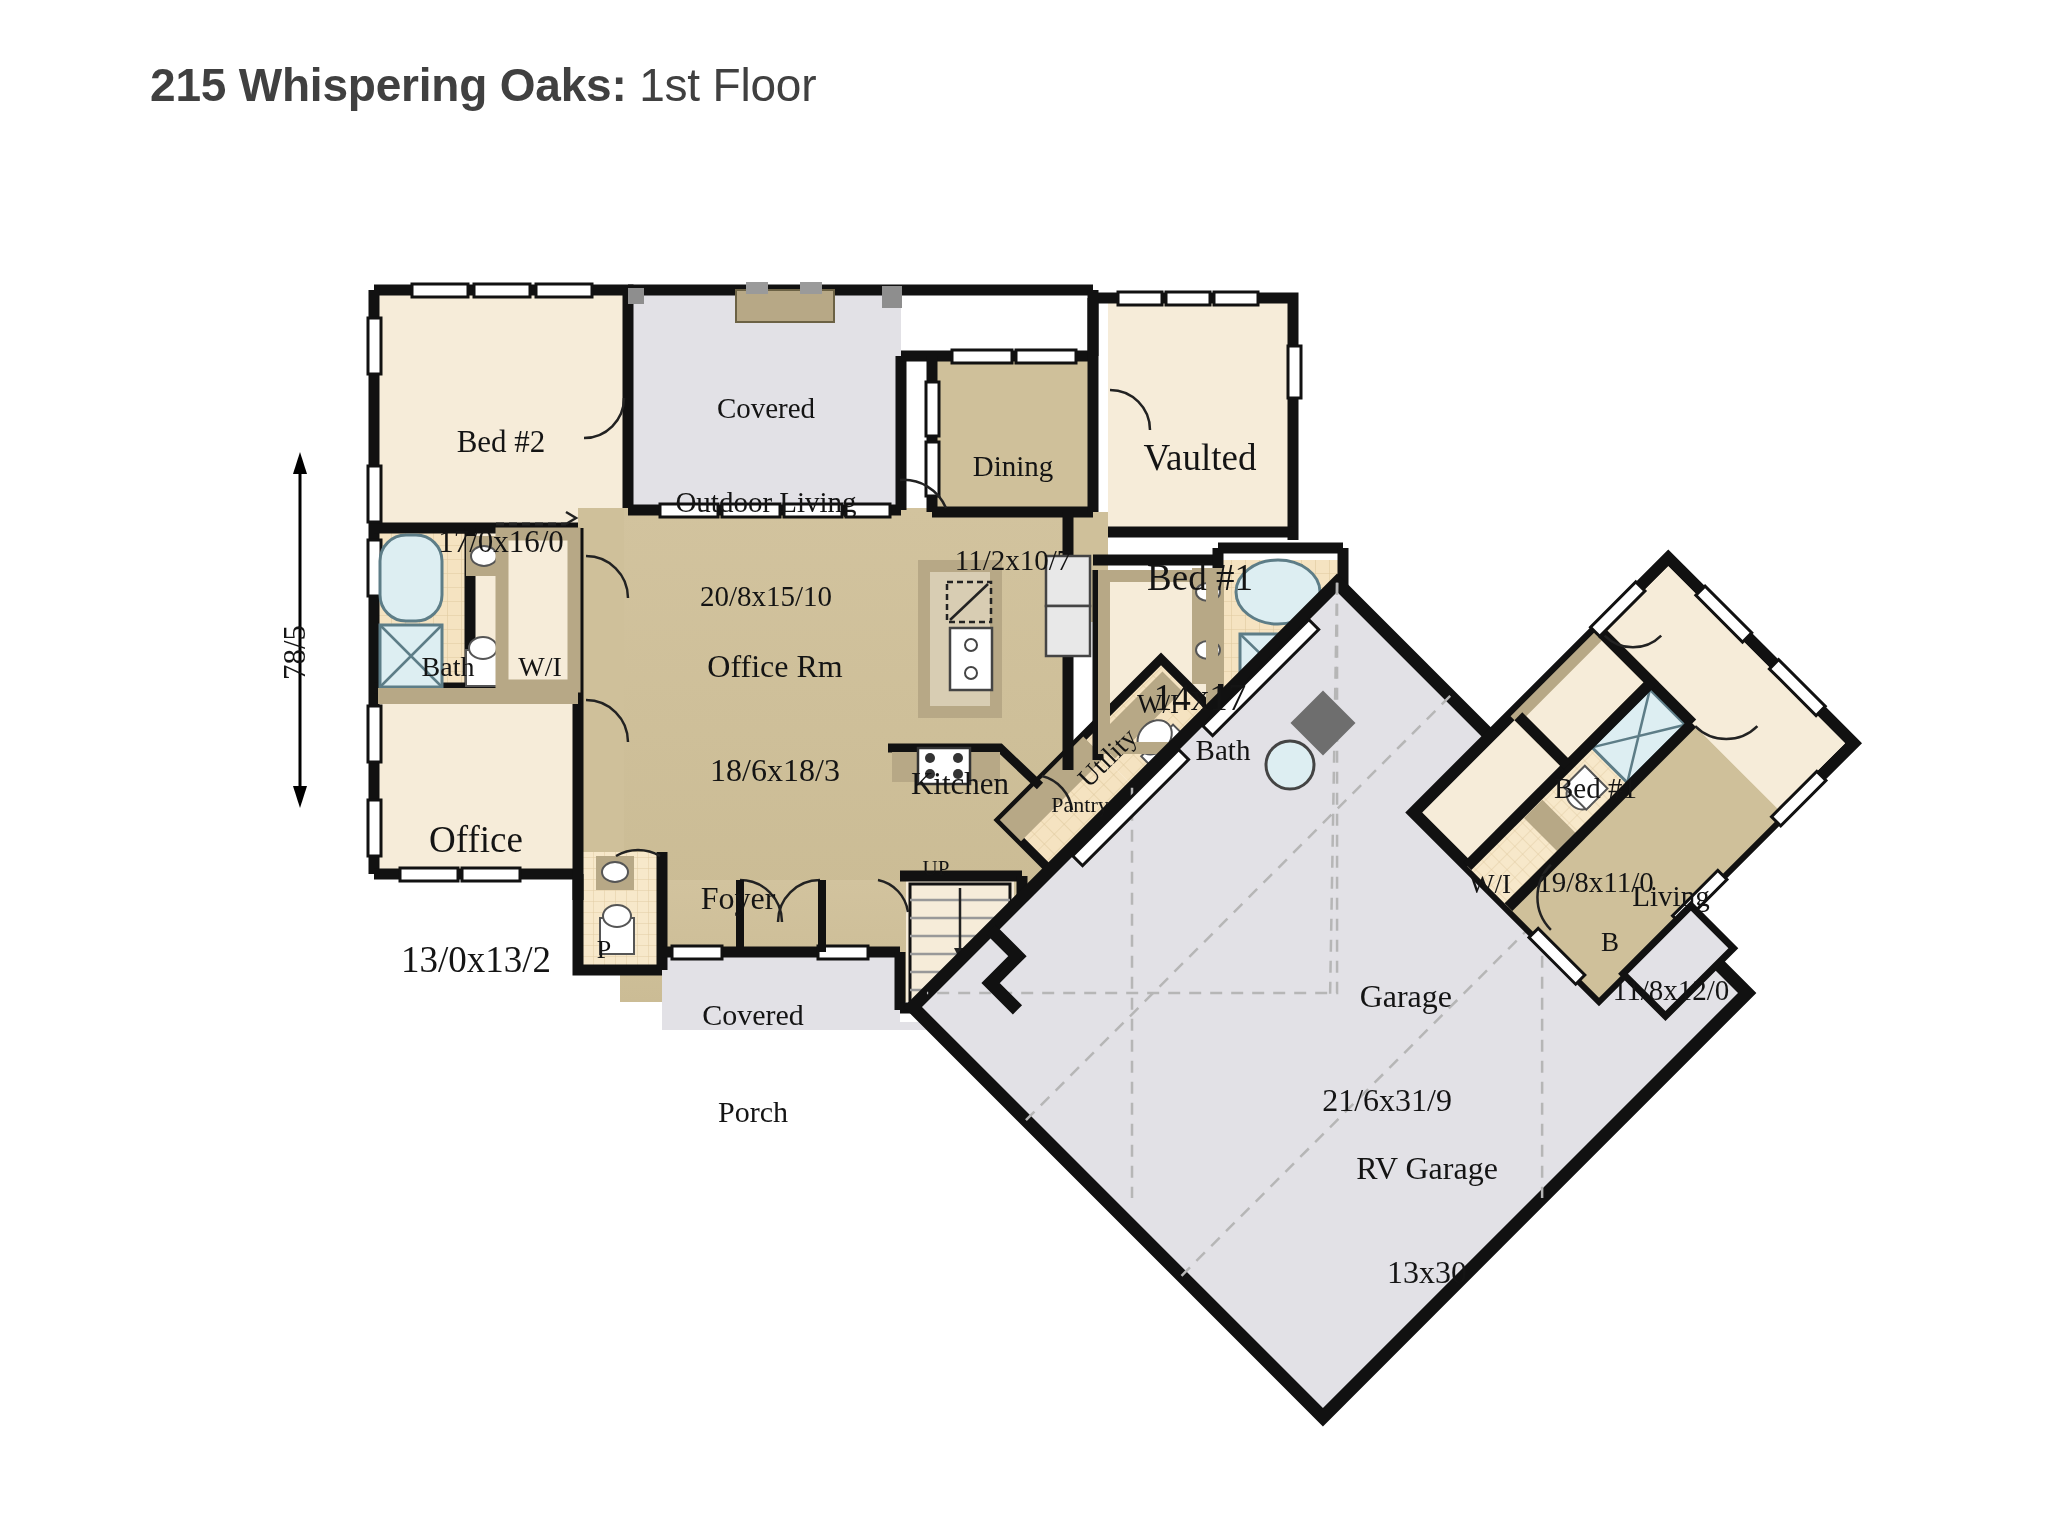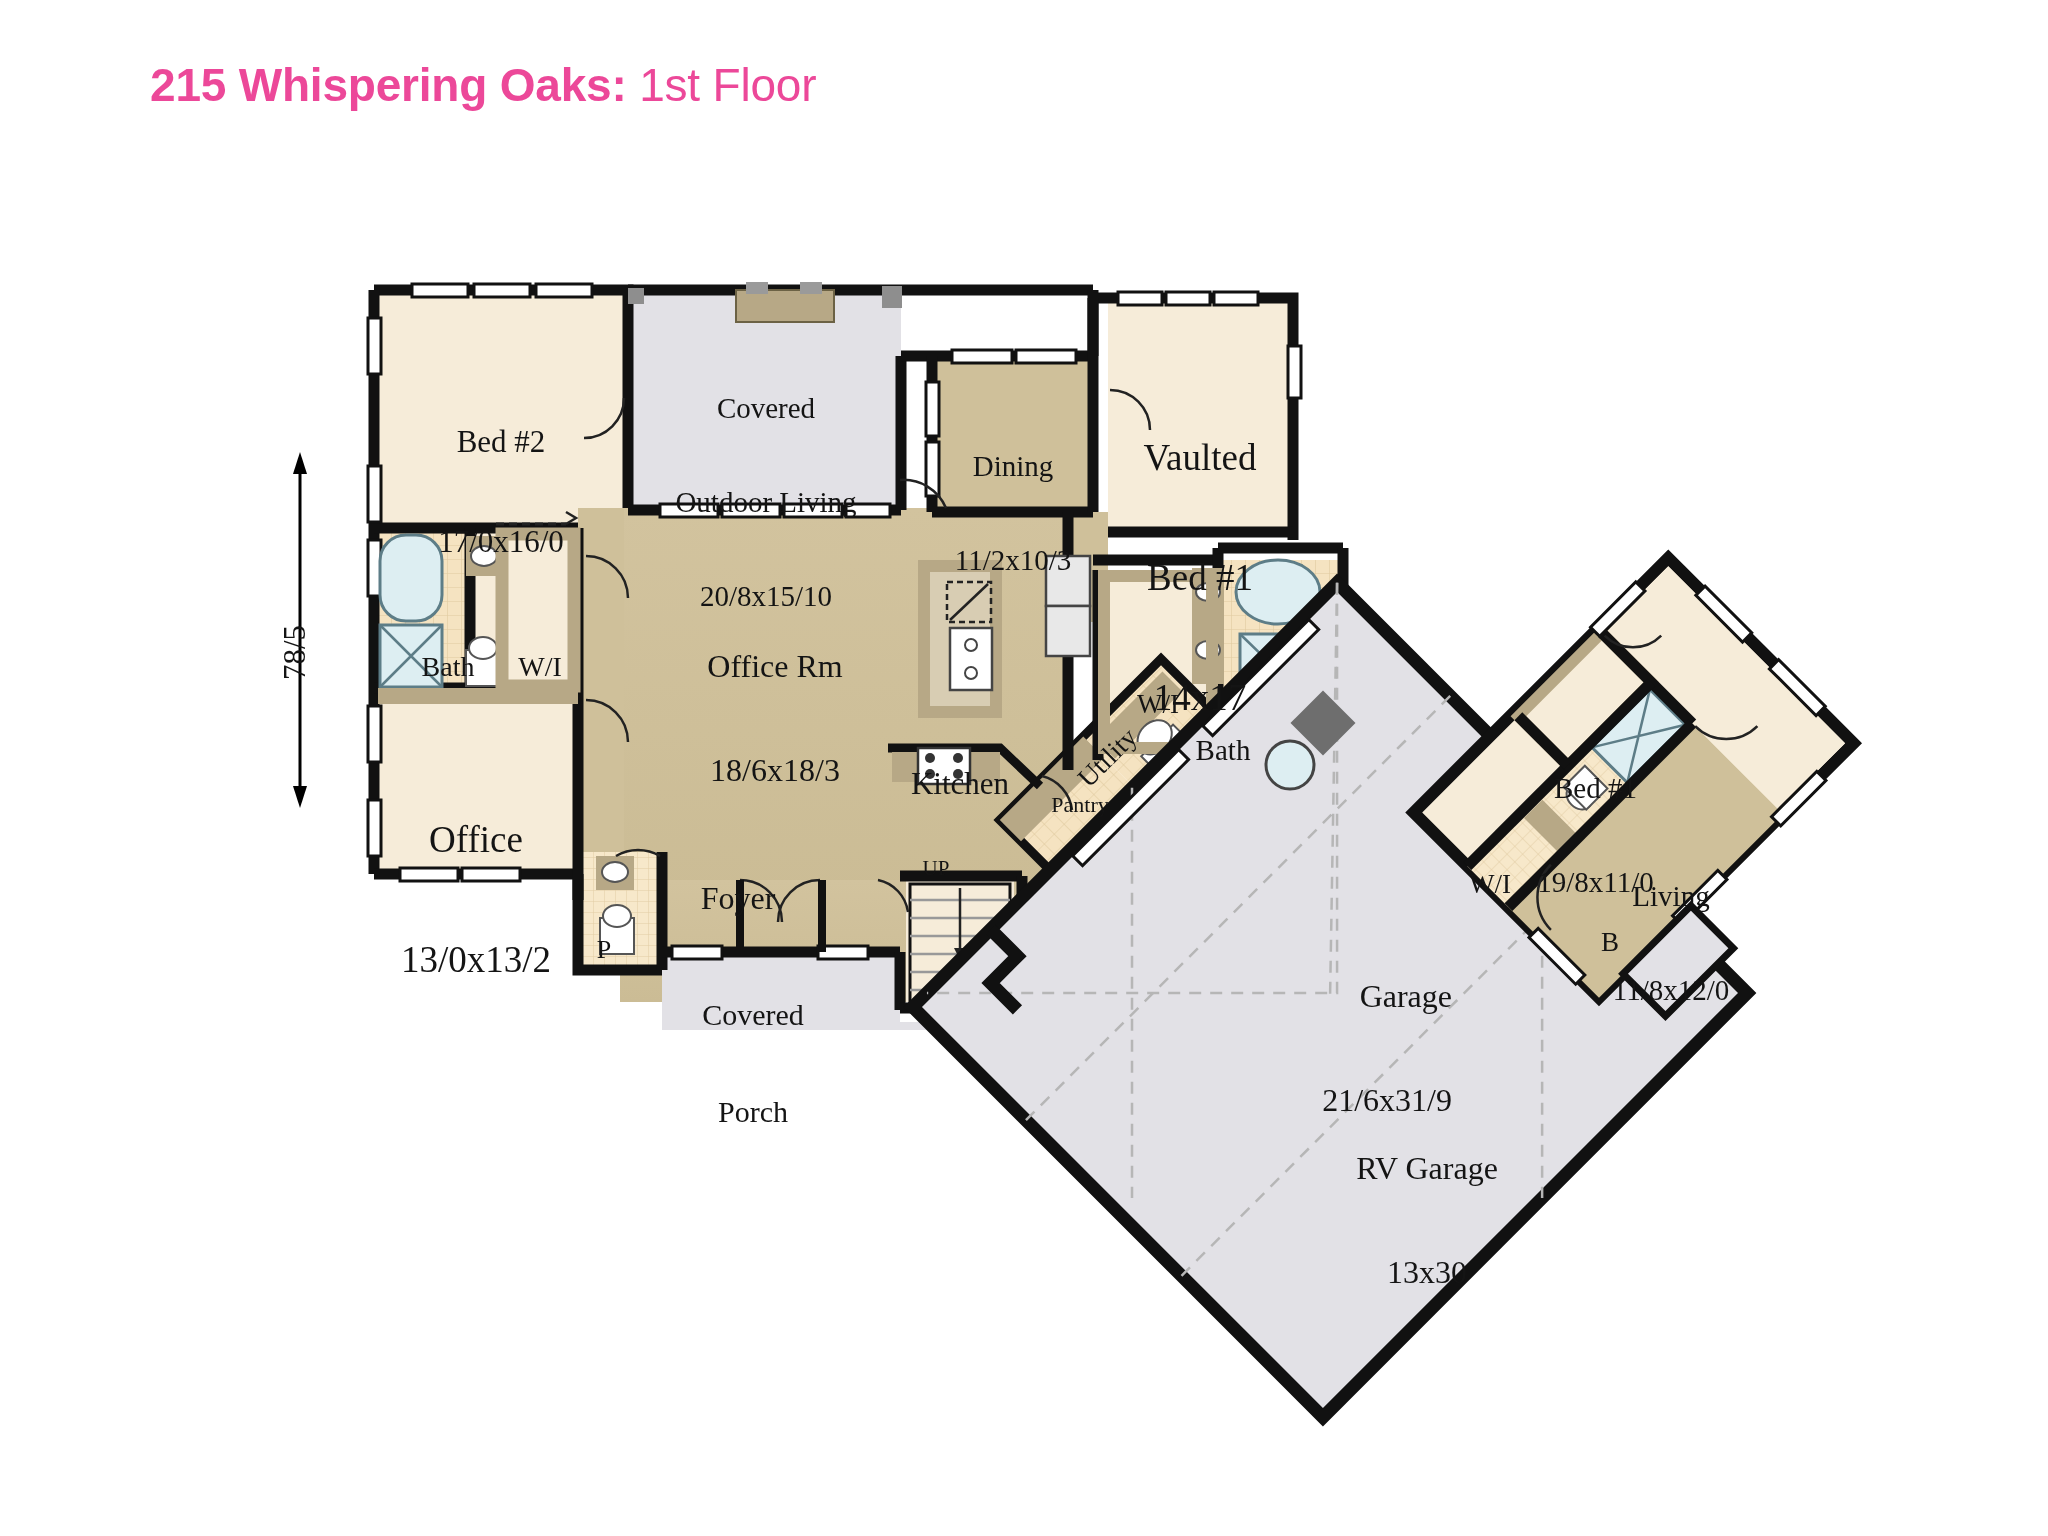--- a/index.html
+++ b/index.html
@@ -13,21 +13,21 @@
     position: relative;
     font-family: "Liberation Serif", serif;
     overflow: hidden;
   }
   #title {
     position: absolute;
     left: 150px;
     top: 58px;
     font-family: "Liberation Sans", sans-serif;
     font-size: 46px;
-    color: #ec4899;
+    color: #404040;
     white-space: nowrap;
     letter-spacing: -0.2px;
   }
   #title .bold { font-weight: bold; }
   #title .reg { font-weight: normal; }
 
   #plan {
     position: absolute;
     left: 0;
     top: 0;
@@ -333,21 +333,21 @@
 </div>
 
 <div class="lbl" style="left:624px; top:330px; width:284px; font-size:29px;">
   <div>Covered</div>
   <div>Outdoor Living</div>
   <div>20/8x15/10</div>
 </div>
 
 <div class="lbl" style="left:930px; top:388px; width:166px; font-size:29px;">
   <div>Dining</div>
-  <div>11/2x10/3</div>
+  <div>11/2x10/7</div>
 </div>
 
 <div class="lbl" style="left:1105px; top:358px; width:190px; font-size:37px;">
   <div>Vaulted</div>
   <div>Bed #1</div>
   <div>14x17</div>
 </div>
 
 <div class="lbl" style="left:400px; top:592px; width:96px; font-size:28px;">
   <div>Bath</div>

